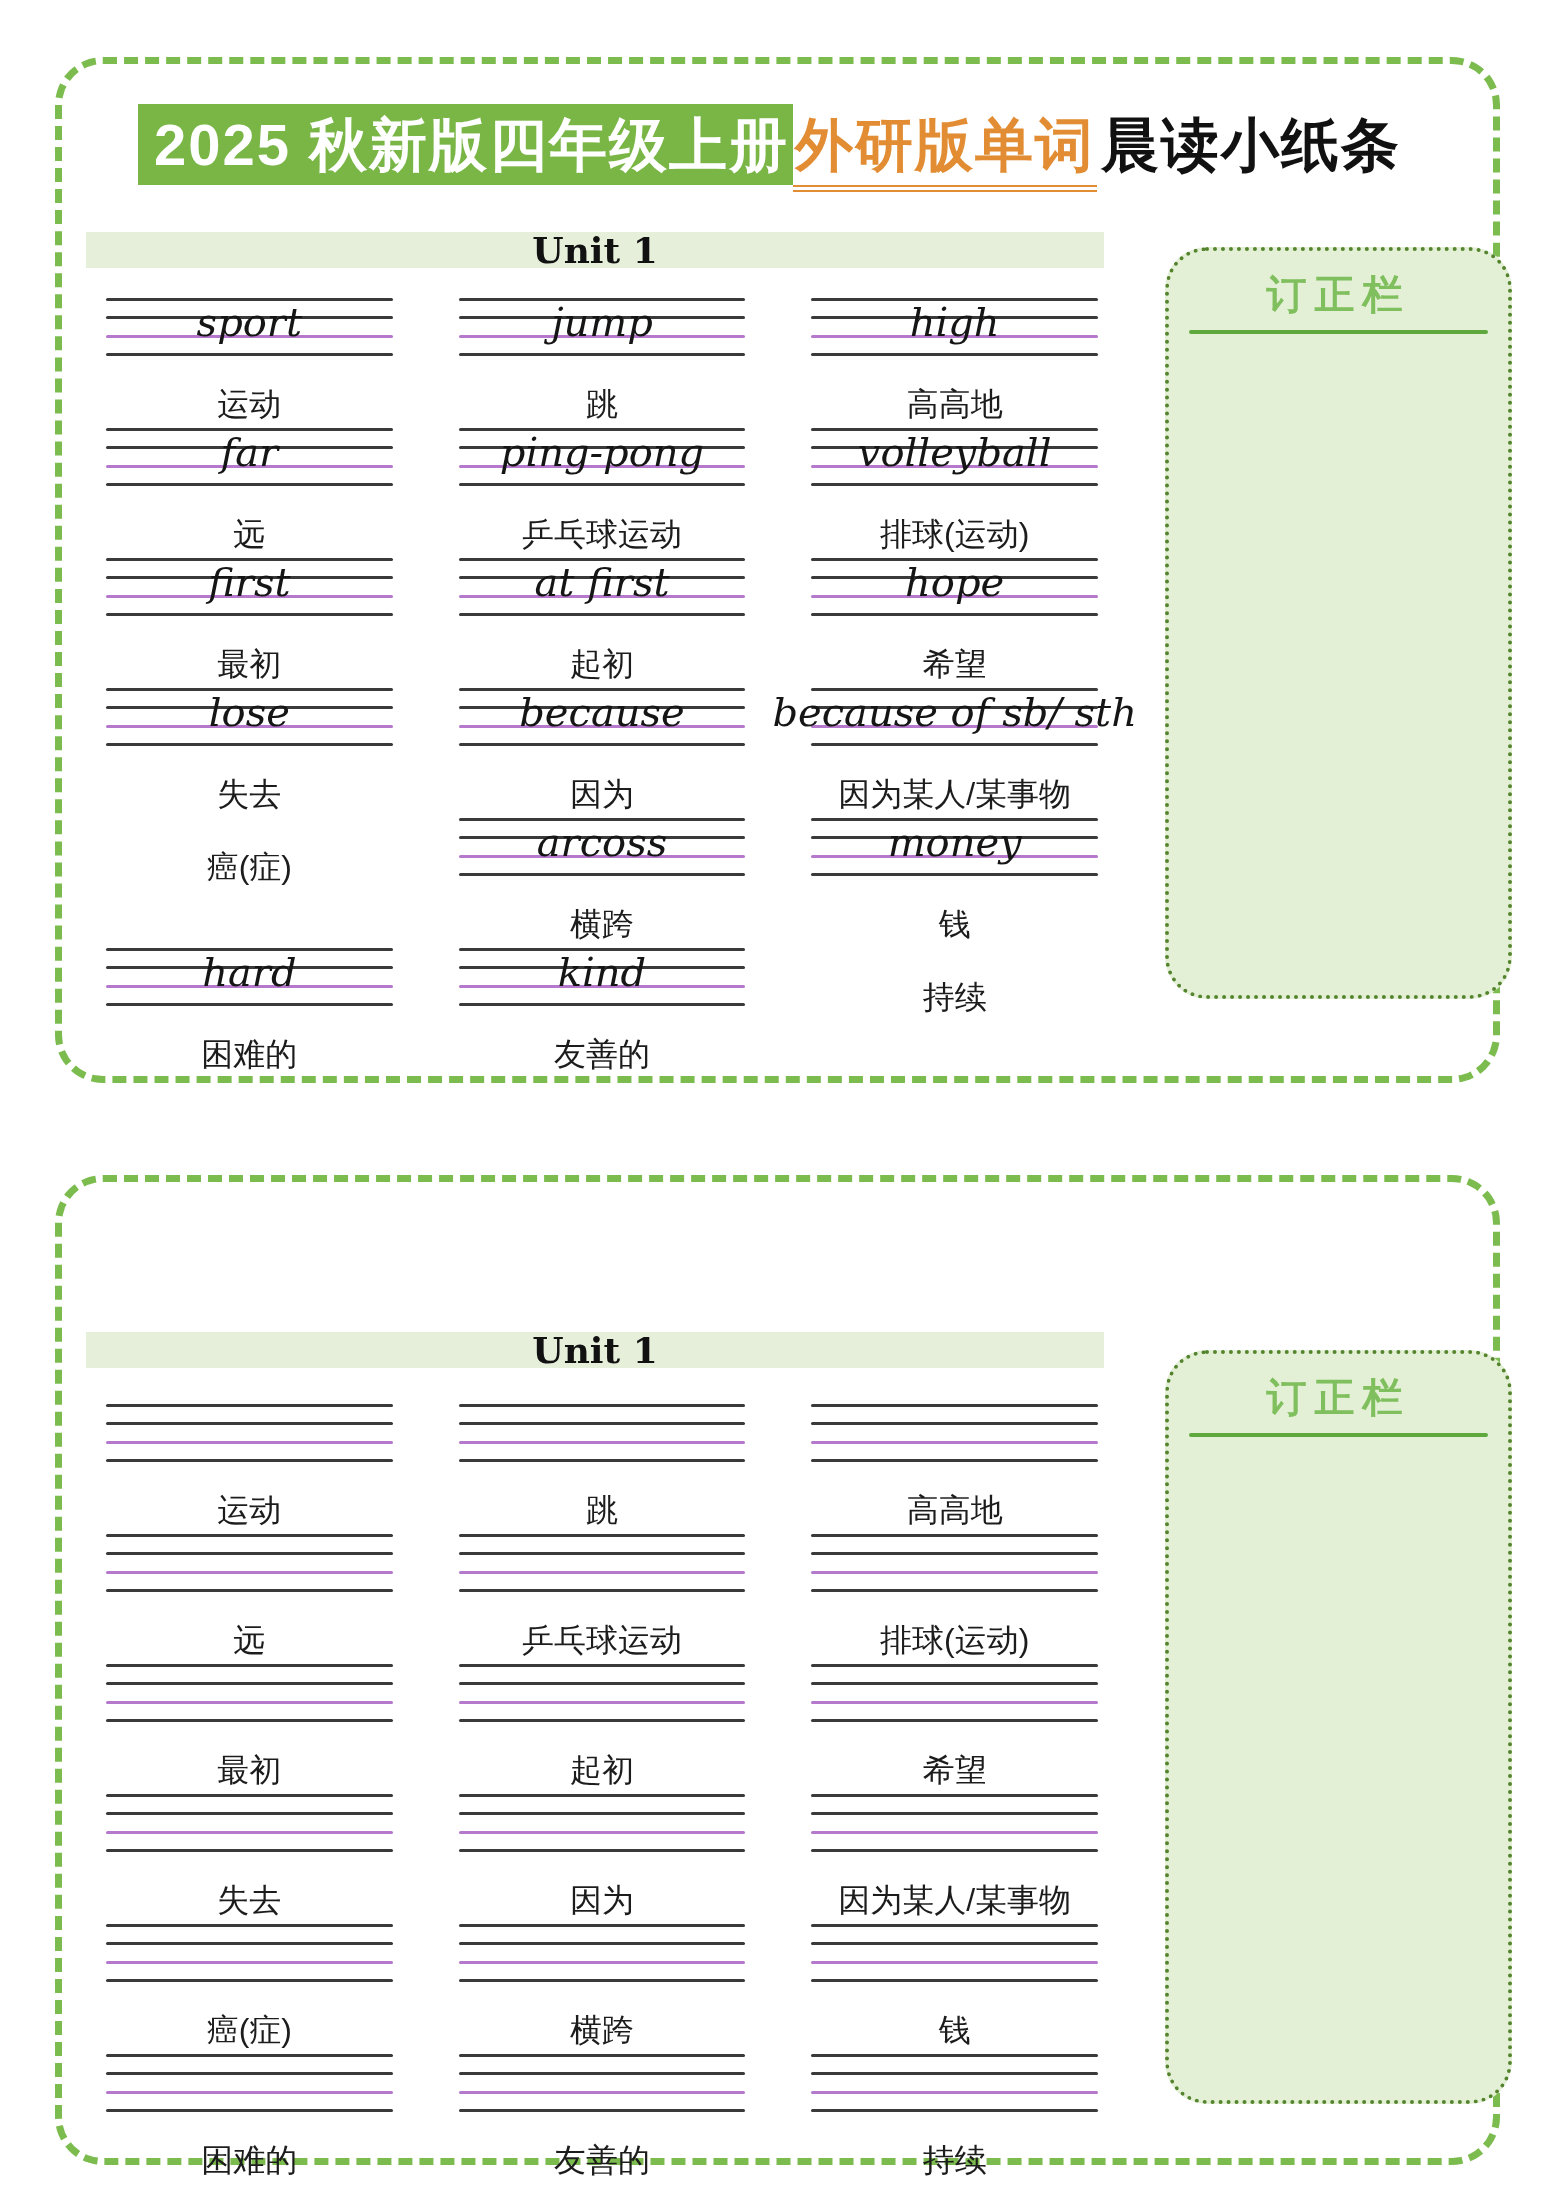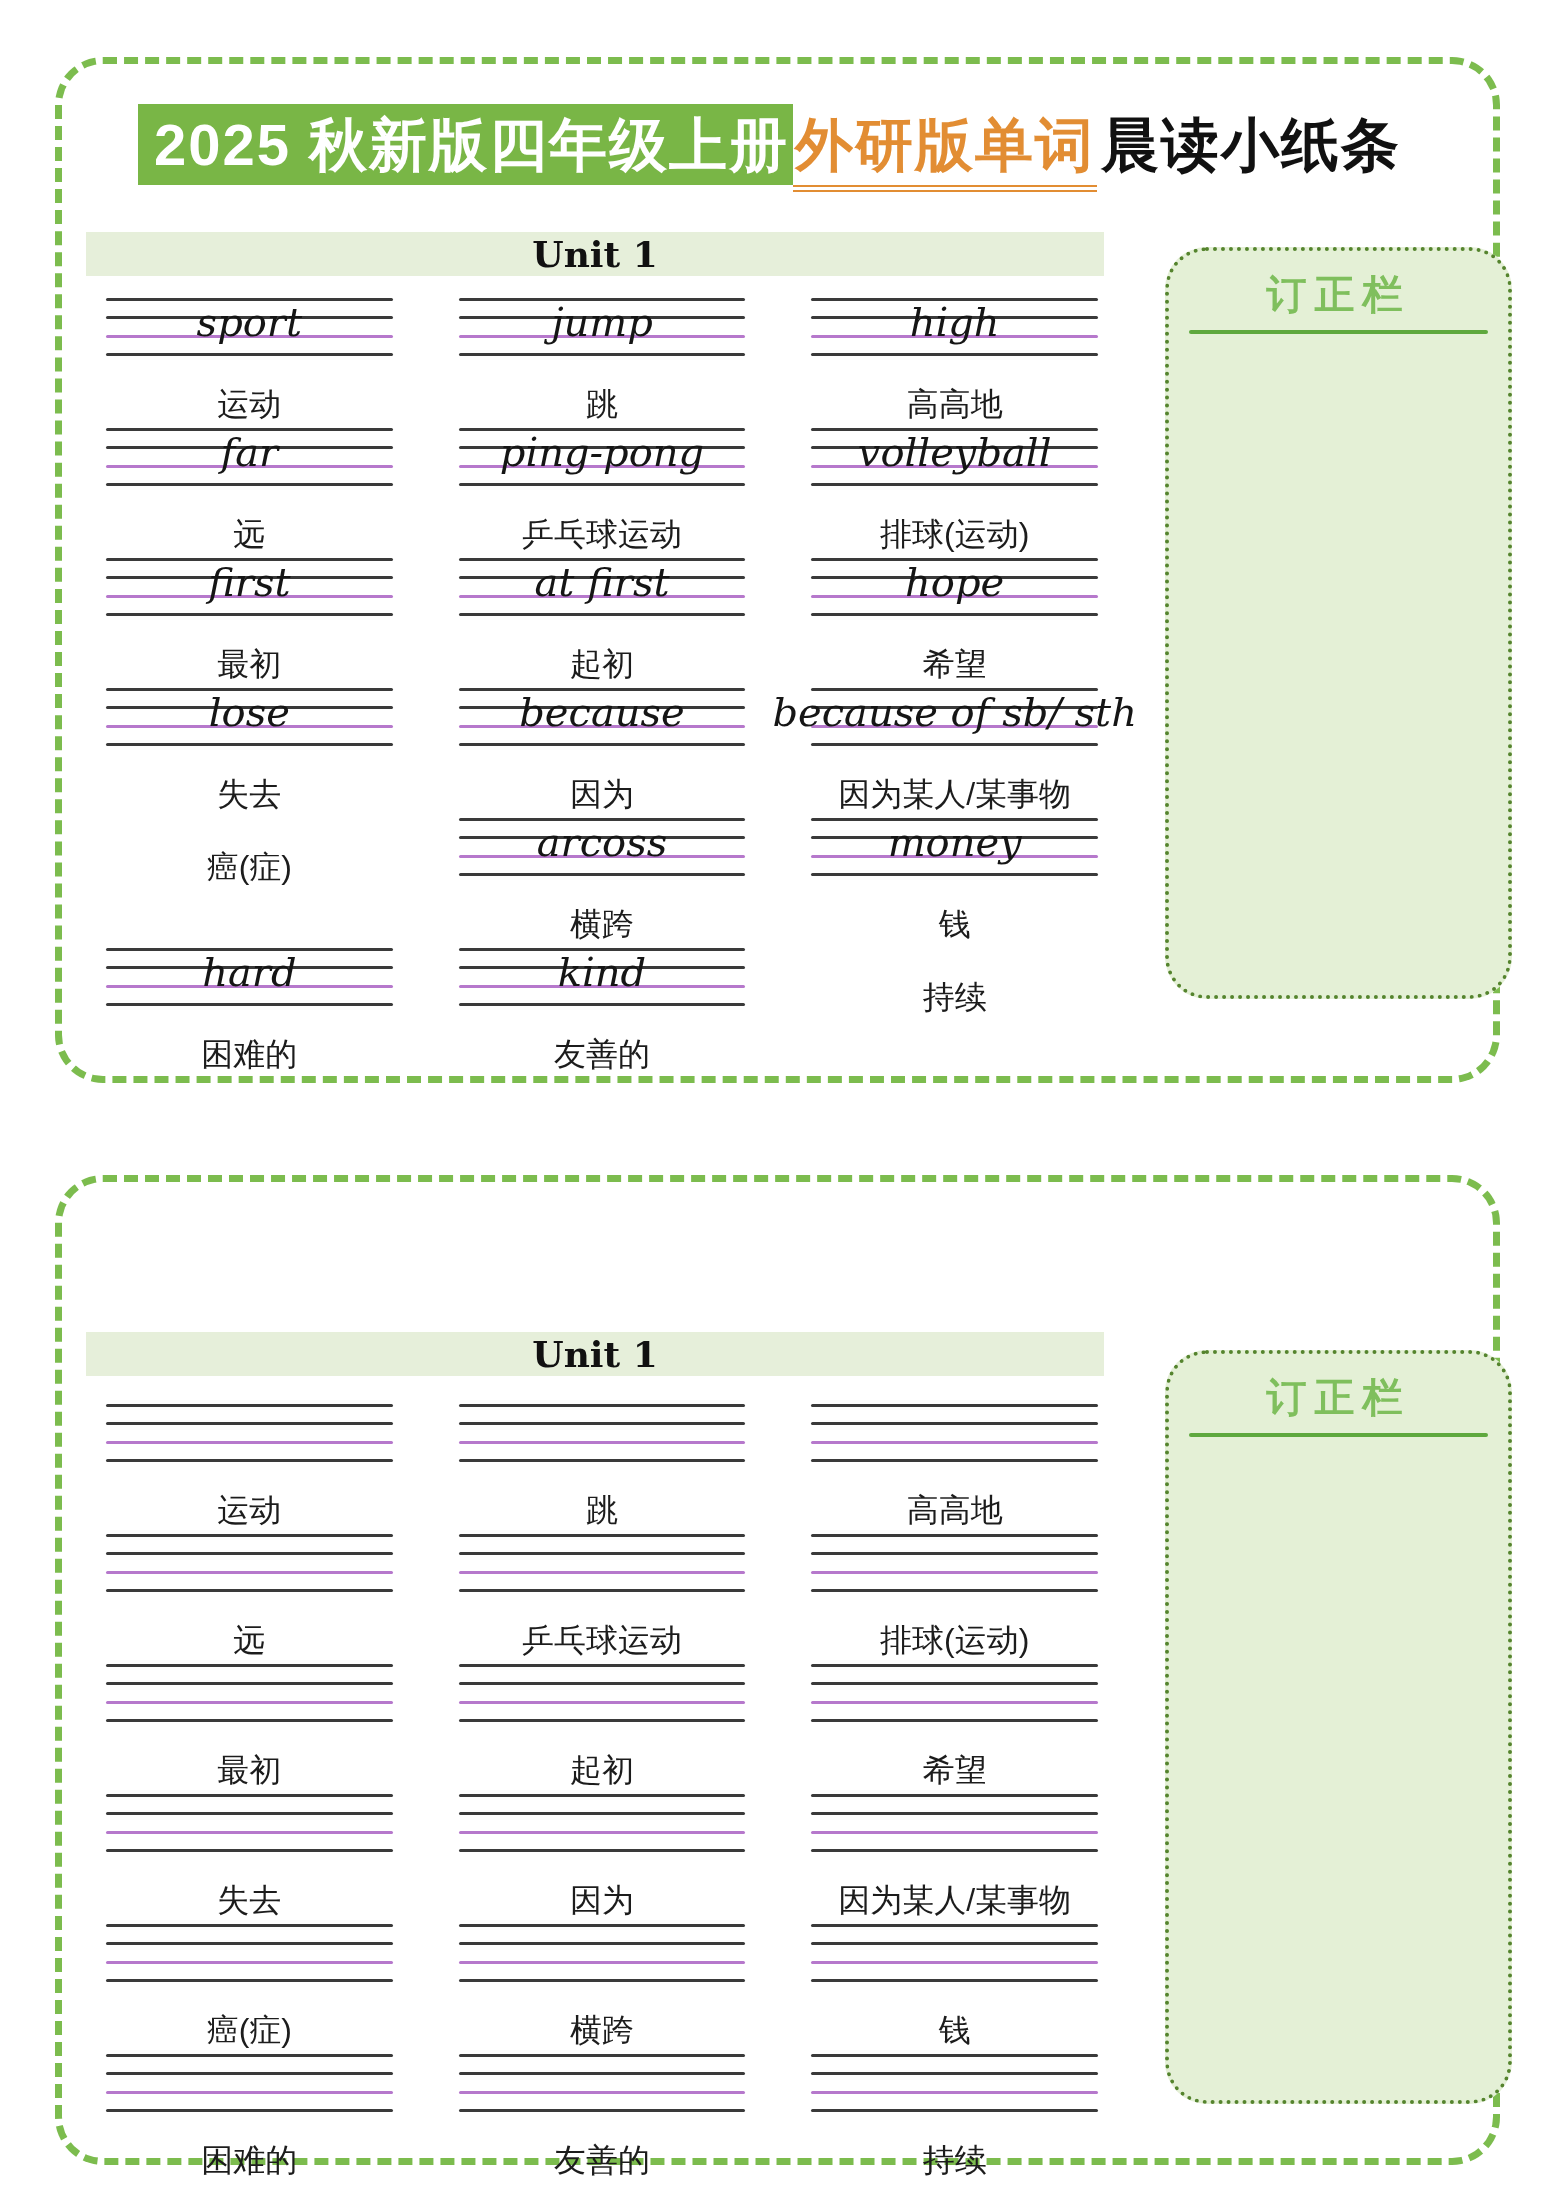--- a/index.html
+++ b/index.html
@@ -17,21 +17,21 @@
   .title{
     position:absolute;top:40px;left:30px;right:42px;text-align:center;
     font-weight:bold;font-size:58px;line-height:1.4;white-space:nowrap;
     letter-spacing:2px;
   }
   .title .hl{background:var(--title-bg,#79b646);color:#ffffff;padding:8px 4px 8px 16px;}
   .title .orange{color:var(--title-orange,#e28d33);border-bottom:7px double var(--title-orange,#e28d33);padding:8px 2px;}
   .title .tail{color:#111;padding:8px 4px;}
 
   .unit-bar{
-    position:absolute;top:168px;left:24px;width:1018px;height:44px;
+    position:absolute;top:168px;left:24px;width:1018px;height:36px;
     background:var(--unit-bar-bg,#e6efda);
     display:flex;align-items:center;justify-content:center;
     font-family:"DejaVu Serif",serif;font-weight:bold;font-size:36px;color:#111;
   }
   #panel-1 .unit-bar{top:150px;}
 
   .grid{
     position:absolute;left:44px;width:992px;top:234px;
     display:grid;grid-template-columns:repeat(3,1fr);column-gap:66px;
     grid-auto-rows:130px;

